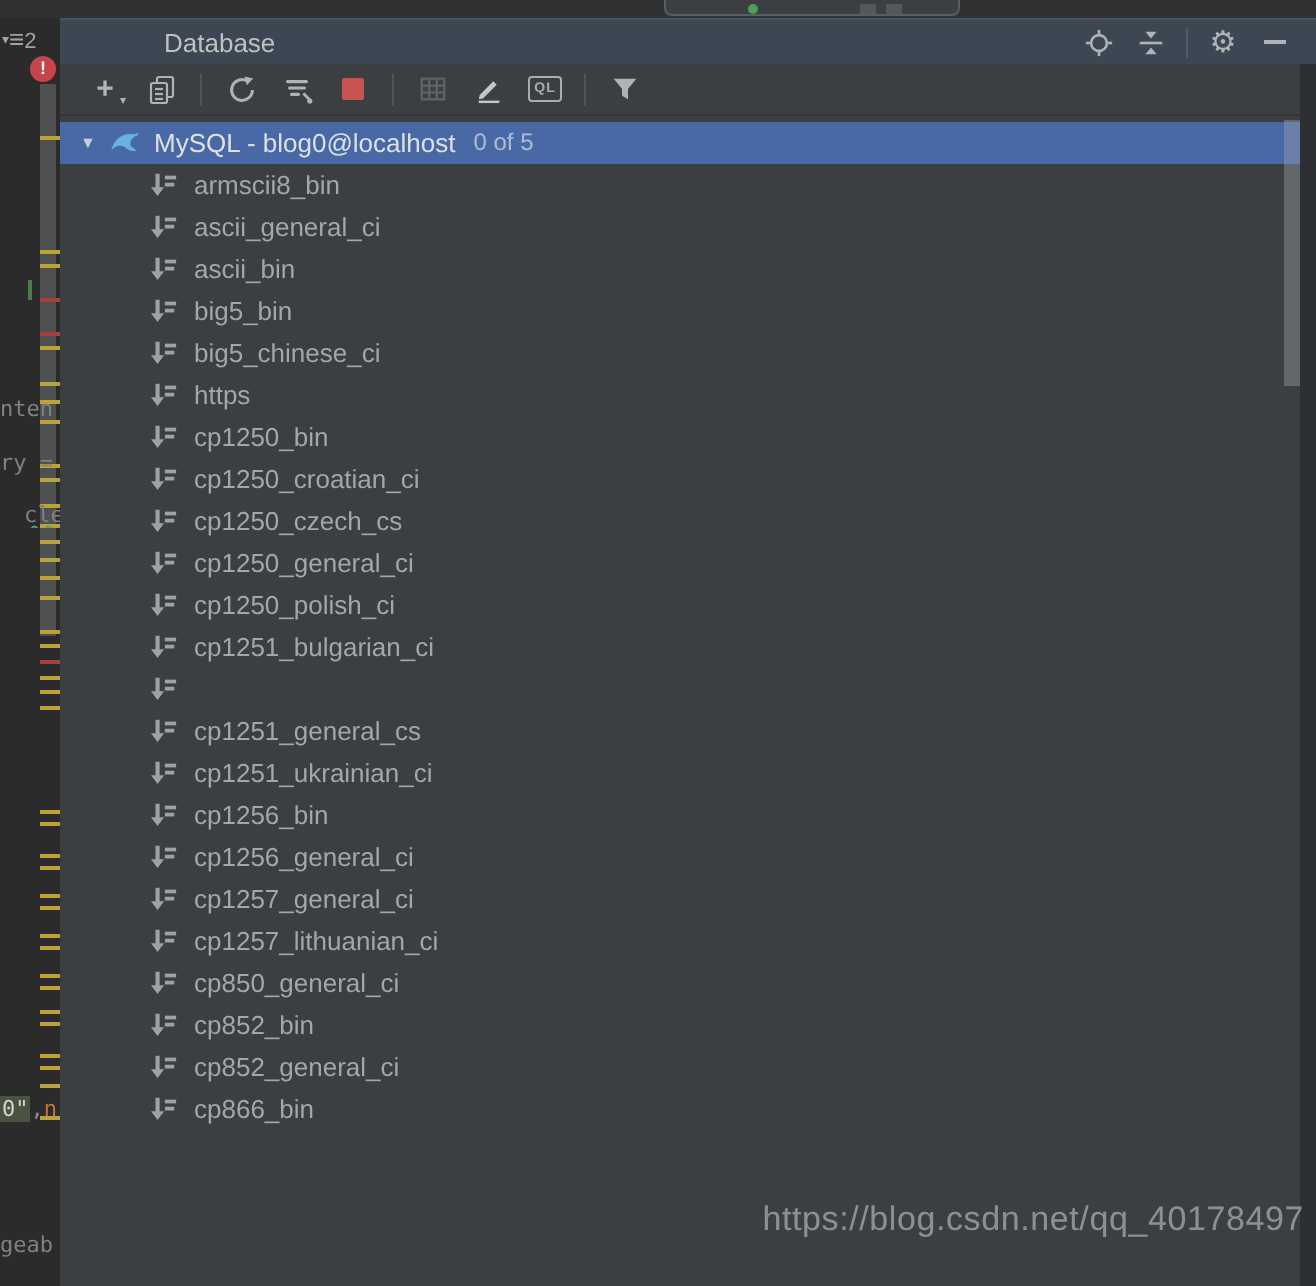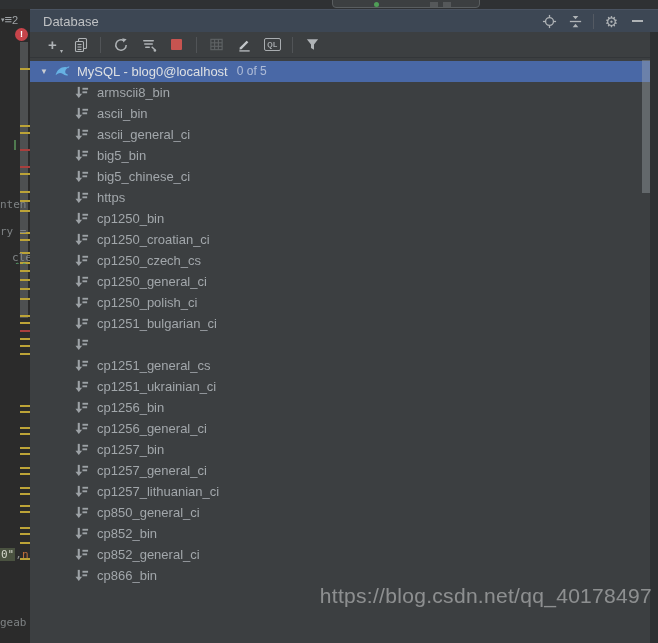--- a/index.html
+++ b/index.html
@@ -33,21 +33,21 @@
     font-size:11px; white-space:nowrap; overflow:hidden; }
   .frag.squiggle { text-decoration:underline; text-decoration-style:wavy; text-decoration-color:#55A06A; text-decoration-thickness:1px;margin-left:12px; }
   .frag-special { position:absolute; left:0; top:539px; width:30px; font-family:"DejaVu Sans Mono", monospace; font-size:11px; white-space:nowrap; overflow:hidden; }
   .frag-special .str { background:#4A5240; color:#D4D7CB; padding:0 1px; }
   .frag-special .pun { color:#8A8D8F; }
   .frag-special .kw { color:#C4713B; }
 
   
   .panel { position:absolute; left:30px; top:9px; width:628px; height:634px; background:#3C3F41; }
   .panel-header { position:absolute; left:0; top:0; width:628px; height:23px; background:#3D4754;
-    border-top:1px solid #4A5361; display:flex; align-items:center; }
+    border-top:1px solid #4A5361; display:flex; align-items:center;padding-left:39px; }
   .panel-title { color:#BFC1C3; font-size:13px; padding-left:13px; flex:0 0 auto; }
   .header-spacer { flex:1; }
   .hdr-icons { display:flex; align-items:center; gap:9px; padding-right:12px; }
   .icon-btn { width:17px; height:17px; display:flex; align-items:center; justify-content:center; color:#AFB3B6; }
   .v-div { width:1px; height:15px; background:#545A63; }
   .gear-glyph { font-size:15px; line-height:15px; color:#AFB3B6; }
   .minus-glyph { width:11px; height:2px; background:#AFB3B6; }
 
   .panel-toolbar { position:absolute; left:0; top:23px; width:620px; height:26px; background:#3C3F41;
     border-bottom:1px solid #333639; display:flex; align-items:center; gap:11px; padding-left:14px; }
@@ -64,21 +64,21 @@
   .tree-root { height:21px; line-height:21px; background:#4968A6; color:#DDE0E3; display:flex; align-items:center; }
   .tree-root .twisty { font-size:8px; color:#C9CDD2; width:12px; text-align:center; margin-left:8px; flex:0 0 auto; }
   .tree-root .db-icon { margin:0 6px 0 4px; flex:0 0 auto; }
   .root-count { margin-left:9px; color:rgba(255,255,255,0.55); font-size:12px; }
   .tree-item { height:21px; line-height:21px; padding-left:44px; display:flex; align-items:center; white-space:nowrap; }
   .coll-icon { flex:0 0 auto; margin-right:8px; }
 
   .panel-scrollbar { position:absolute; left:612px; top:51px; width:8px; height:133px; background:rgba(164,170,175,0.38); }
   .right-strip { position:absolute; left:620px; top:23px; width:8px; height:611px; background:#2D3032; }
 
-  .watermark { position:absolute; right:6px; top:584px; color:rgba(255,255,255,0.42); font-size:21px; letter-spacing:0.3px;margin-left:12px; }
+  .watermark { position:absolute; right:6px; top:600px; color:rgba(255,255,255,0.42); font-size:17px; letter-spacing:0.3px;margin-left:12px; }
 
   svg.ic { display:block; }
 </style>
 </head>
 <body>
 
 <div id="screen">
 
   <div class="top-strip">
     <div class="combo-fragment"></div>
@@ -260,40 +260,40 @@
   </div>
 
 
   <div class="tree-item">
     <svg class="coll-icon" width="15" height="15" viewBox="0 0 16 16" fill="#9DA2A6">
       <rect x="4" y="2" width="2.2" height="8"></rect>
       <polygon points="1.6,9.2 8.6,9.2 5.1,13.8"></polygon>
       <rect x="9" y="3" width="6" height="2"></rect>
       <rect x="9" y="6.8" width="5" height="2"></rect>
     </svg>
+    <span class="item-label">ascii_general_ci</span>
+  </div>
+
+  <div class="tree-item">
+    <svg class="coll-icon" width="15" height="15" viewBox="0 0 16 16" fill="#9DA2A6">
+      <rect x="4" y="2" width="2.2" height="8"></rect>
+      <polygon points="1.6,9.2 8.6,9.2 5.1,13.8"></polygon>
+      <rect x="9" y="3" width="6" height="2"></rect>
+      <rect x="9" y="6.8" width="5" height="2"></rect>
+    </svg>
     <span class="item-label">ascii_bin</span>
   </div>
 
   <div class="tree-item">
     <svg class="coll-icon" width="15" height="15" viewBox="0 0 16 16" fill="#9DA2A6">
       <rect x="4" y="2" width="2.2" height="8"></rect>
       <polygon points="1.6,9.2 8.6,9.2 5.1,13.8"></polygon>
       <rect x="9" y="3" width="6" height="2"></rect>
       <rect x="9" y="6.8" width="5" height="2"></rect>
     </svg>
-    <span class="item-label">ascii_general_ci</span>
-  </div>
-
-  <div class="tree-item">
-    <svg class="coll-icon" width="15" height="15" viewBox="0 0 16 16" fill="#9DA2A6">
-      <rect x="4" y="2" width="2.2" height="8"></rect>
-      <polygon points="1.6,9.2 8.6,9.2 5.1,13.8"></polygon>
-      <rect x="9" y="3" width="6" height="2"></rect>
-      <rect x="9" y="6.8" width="5" height="2"></rect>
-    </svg>
     <span class="item-label">big5_bin</span>
   </div>
 
   <div class="tree-item">
     <svg class="coll-icon" width="15" height="15" viewBox="0 0 16 16" fill="#9DA2A6">
       <rect x="4" y="2" width="2.2" height="8"></rect>
       <polygon points="1.6,9.2 8.6,9.2 5.1,13.8"></polygon>
       <rect x="9" y="3" width="6" height="2"></rect>
       <rect x="9" y="6.8" width="5" height="2"></rect>
     </svg>
@@ -413,29 +413,20 @@
   <div class="tree-item">
     <svg class="coll-icon" width="15" height="15" viewBox="0 0 16 16" fill="#9DA2A6">
       <rect x="4" y="2" width="2.2" height="8"></rect>
       <polygon points="1.6,9.2 8.6,9.2 5.1,13.8"></polygon>
       <rect x="9" y="3" width="6" height="2"></rect>
       <rect x="9" y="6.8" width="5" height="2"></rect>
     </svg>
     <span class="item-label">cp1256_general_ci</span>
   </div>
 
-  <div class="tree-item">
-    <svg class="coll-icon" width="15" height="15" viewBox="0 0 16 16" fill="#9DA2A6">
-      <rect x="4" y="2" width="2.2" height="8"></rect>
-      <polygon points="1.6,9.2 8.6,9.2 5.1,13.8"></polygon>
-      <rect x="9" y="3" width="6" height="2"></rect>
-      <rect x="9" y="6.8" width="5" height="2"></rect>
-    </svg>
-    <span class="item-label">cp1257_bin</span>
-  </div>
 
   <div class="tree-item">
     <svg class="coll-icon" width="15" height="15" viewBox="0 0 16 16" fill="#9DA2A6">
       <rect x="4" y="2" width="2.2" height="8"></rect>
       <polygon points="1.6,9.2 8.6,9.2 5.1,13.8"></polygon>
       <rect x="9" y="3" width="6" height="2"></rect>
       <rect x="9" y="6.8" width="5" height="2"></rect>
     </svg>
     <span class="item-label">cp1257_general_ci</span>
   </div>

